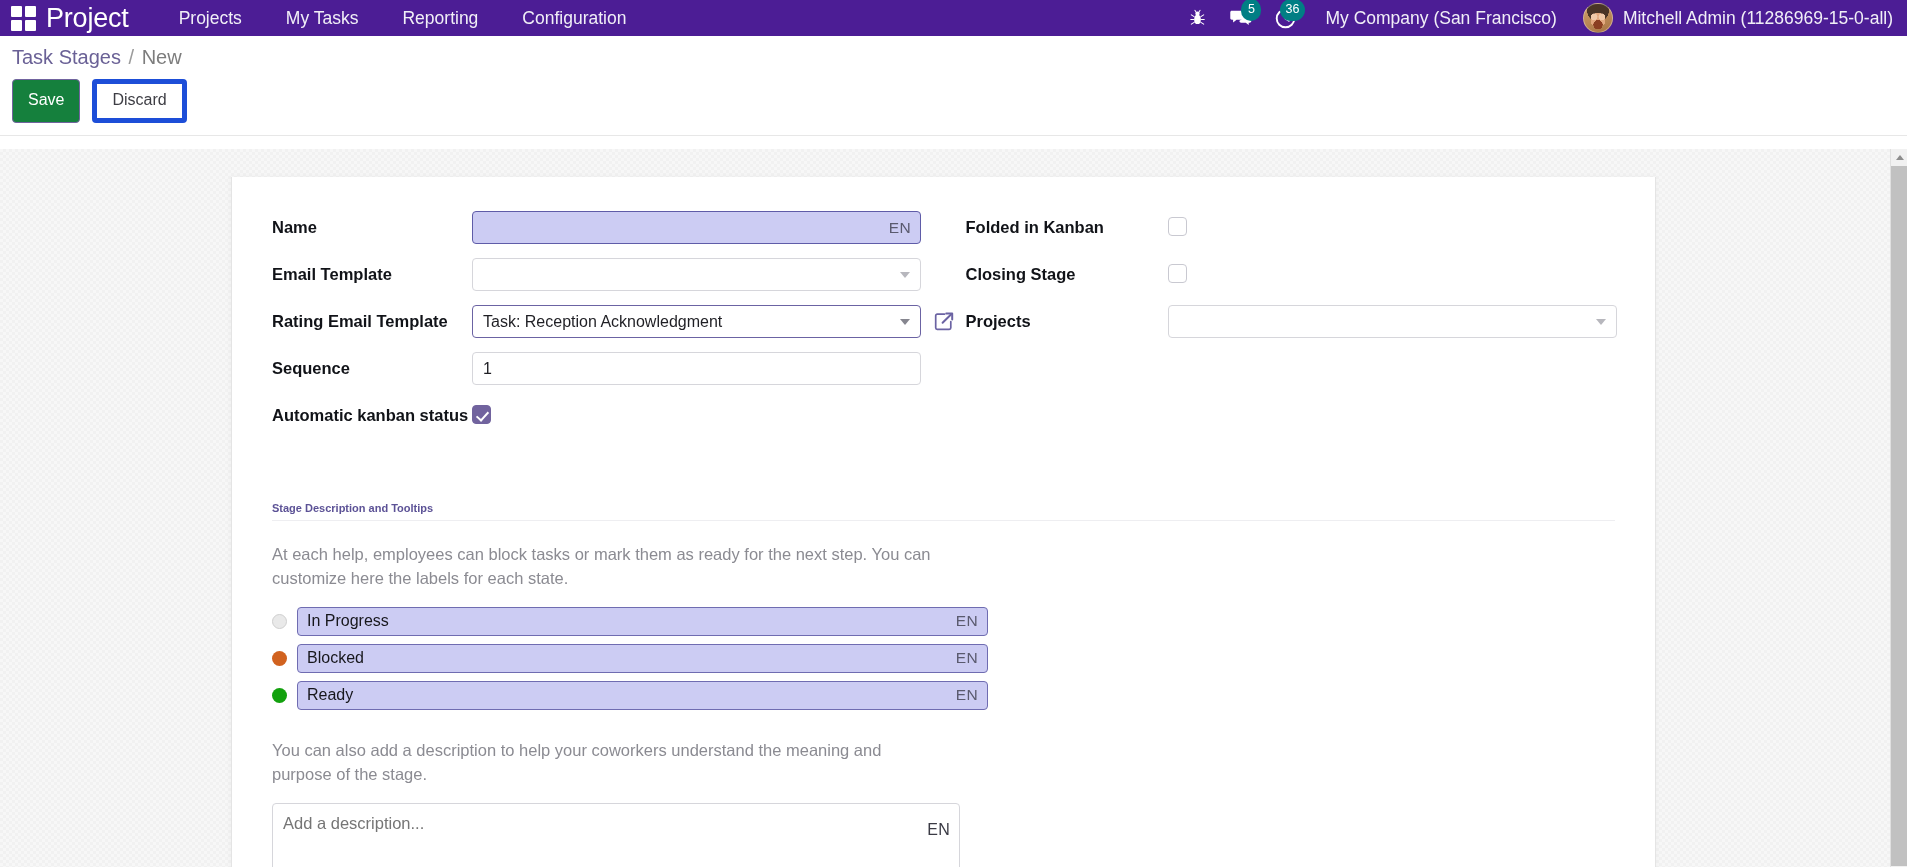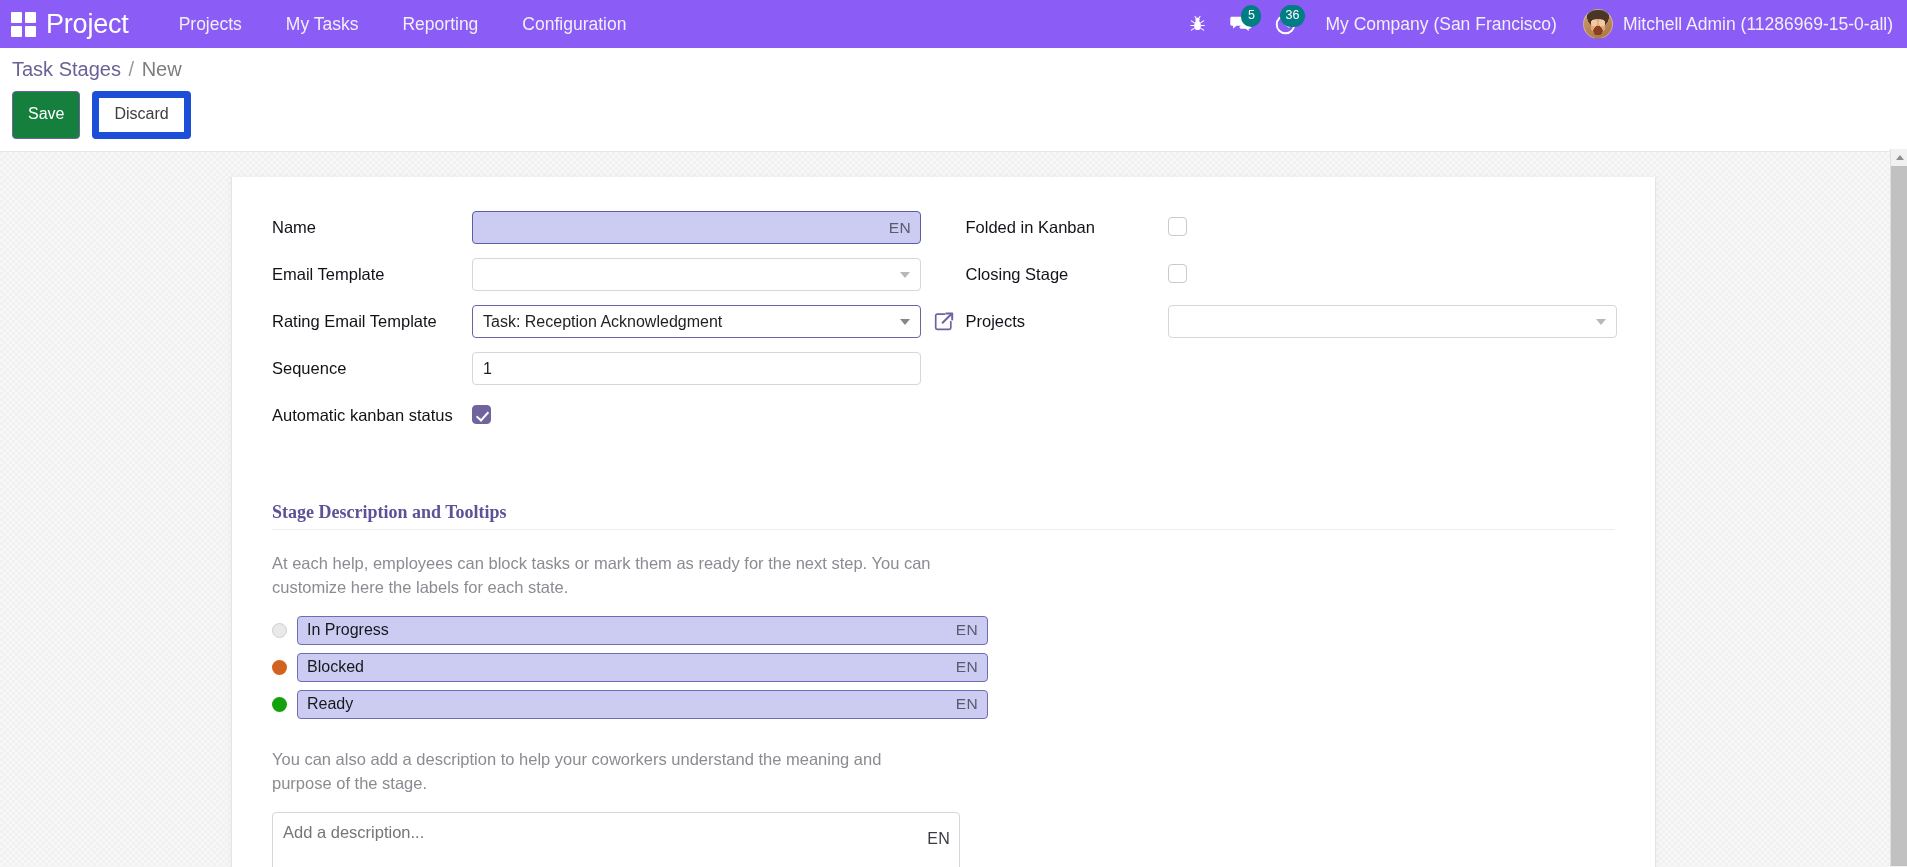--- a/index.html
+++ b/index.html
@@ -6,22 +6,22 @@
   html, body {
     margin: 0; padding: 0;
     width: 1907px; height: 867px;
     overflow: hidden;
     font-family: "Liberation Sans", sans-serif;
     background: #ffffff;
   }
 
   
   .navbar {
-    height: 48px;
-    background: #8b5cf6;
+    height: 36px;
+    background: #4c1d95;
     display: flex;
     align-items: center;
     color: #ffffff;
     position: relative;
     z-index: 20;
   }
   .apps-menu {
     width: 46px; height: 48px;
     display: flex; align-items: center; justify-content: center;
     cursor: pointer;
@@ -130,21 +130,21 @@
     line-height: 1.3;
     font-family: inherit;
   }
   .btn-primary {
     background: #15803d;
     border: 1px solid #71639e;
     color: #ffffff;
   }
   .btn-secondary {
     background: #ffffff;
-    border: 7px solid #1d4ed8;
+    border: 5px solid #1d4ed8;
     color: #3d3d44;
   }
 
   
   .content {
     position: absolute;
     top: 149px; left: 0; right: 0; bottom: 0;
     background-color: #f7f7f7;
     background-image:
       linear-gradient(45deg, #f1f1f1 25%, transparent 25%, transparent 75%, #f1f1f1 75%),
@@ -175,25 +175,25 @@
   .f-row {
     display: flex;
     align-items: flex-start;
     margin-bottom: 14px;
     min-height: 33px;
   }
   .f-label {
     width: 200px;
     flex: none;
     font-size: 16.5px;
-    font-weight: normal;
+    font-weight: bold;
     color: #111318;
     line-height: 1.32;
     padding-top: 6px;
-    padding-right: 18px;
+    padding-right: 2px;
   }
   .f-label-rt { width: 202px; }
   .f-field { flex: 1; min-width: 0; position: relative; display: flex; align-items: flex-start; }
 
   .input {
     width: 449px;
     height: 33px;
     border: 1px solid #d6d6db;
     border-radius: 4px;
     background: #ffffff;
@@ -267,28 +267,27 @@
     border: solid #fff;
     border-width: 0 2px 2px 0;
     transform: rotate(42deg);
   }
 
   .select-proj { width: 449px; }
 
   
   .section-title {
     margin-top: 56px;
-    font-size: 18px;
+    font-size: 11px;
     font-weight: bold;
     color: #5c5296;
     padding-bottom: 6px;
     border-bottom: 1px solid #eeeef1;
     margin-bottom: 22px;
     margin-left: 0;
-    font-family: Liberation Serif, serif;
   }
   .help-text {
     font-size: 16.5px;
     color: #8b8b92;
     line-height: 1.45;
     max-width: 660px;
     margin-bottom: 16px;
   }
 
   .state-row {

